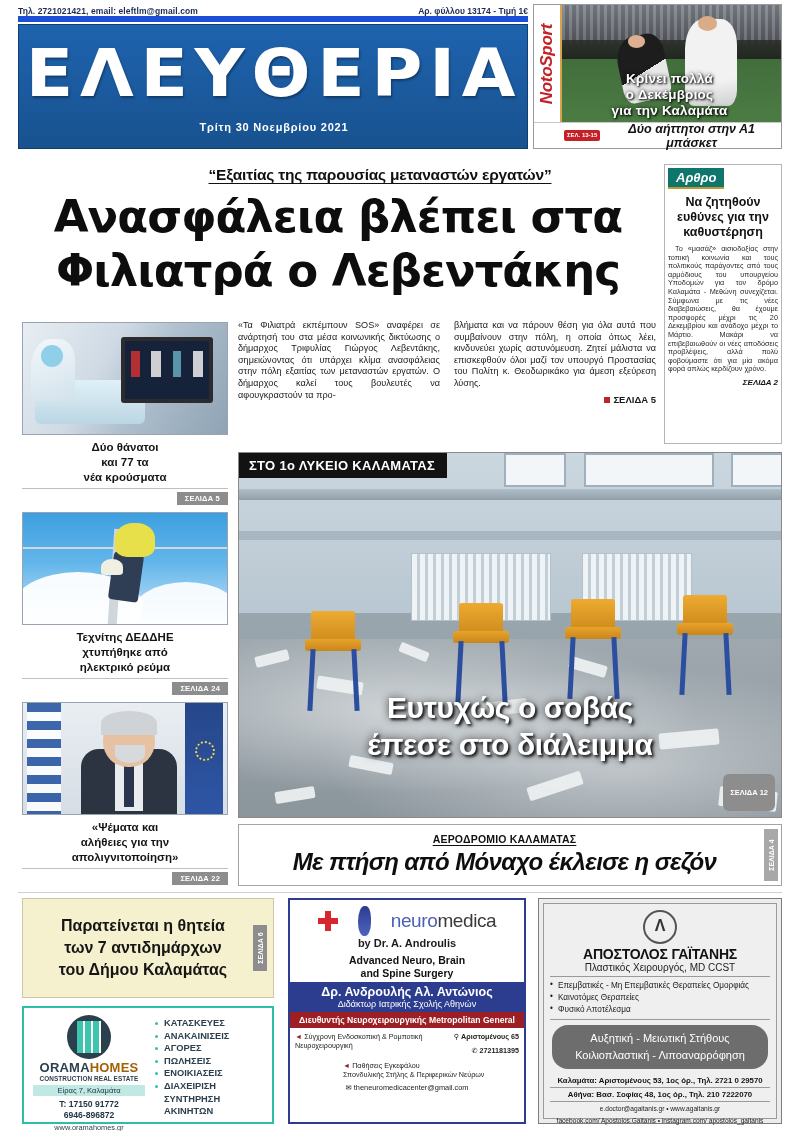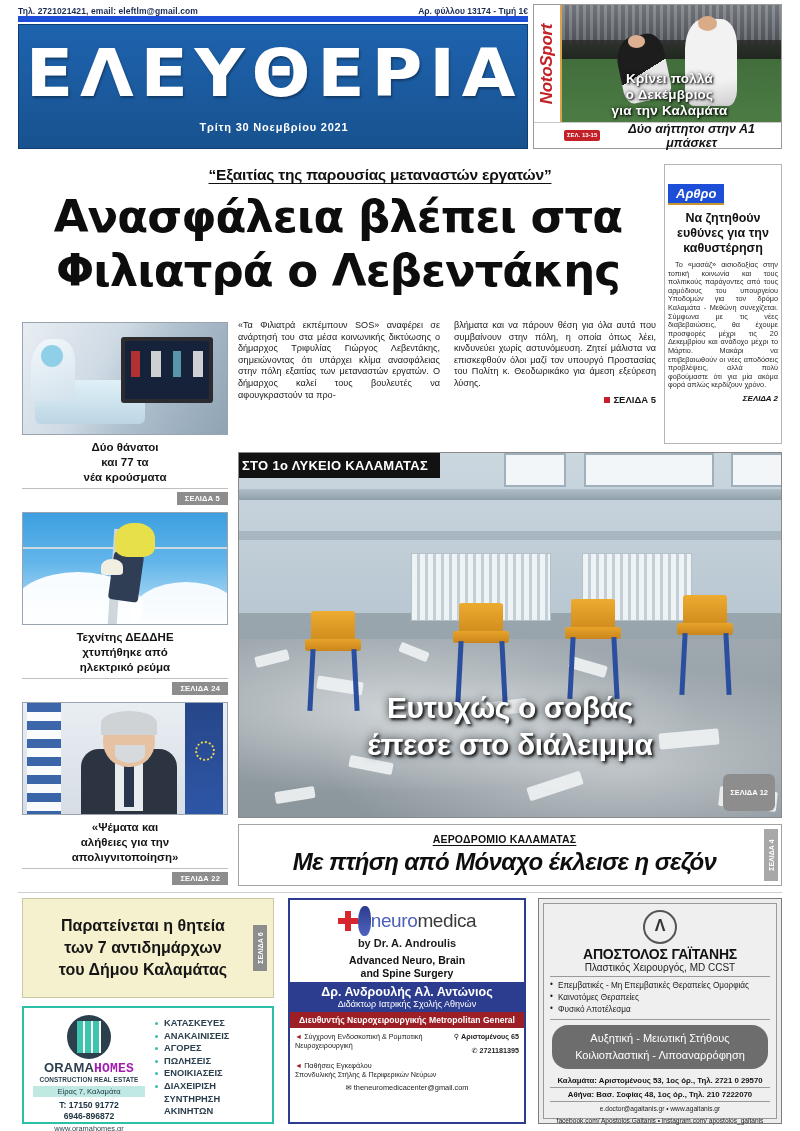--- a/index.html
+++ b/index.html
@@ -129,23 +129,23 @@
     font-weight: bold; font-size: 45px; line-height: 54px;
     letter-spacing: -1px;
   }
 
   
   .arthro {
     position: absolute; left: 664px; top: 164px; width: 118px; height: 280px;
     border: 1px solid #b5b5b5; background: #fff; padding: 3px;
   }
   .arthro-tab {
-    background: #1d4ed8; color: #fff; font-style: italic; font-weight: bold;
+    background: #0f766e; color: #fff; font-style: italic; font-weight: bold;
     font-size: 13px; padding: 2px 8px; display: inline-block;
-    border-bottom: 2px solid #c8962f; margin-bottom: 4px; margin-top: 16px;
+    border-bottom: 2px solid #c8962f; margin-bottom: 4px;
   }
   .arthro-head {
     text-align: center; font-size: 12.5px; font-weight: bold; line-height: 15px;
     color: #111; margin: 2px 0 5px;
   }
   .arthro-body {
     font-size: 7.3px; line-height: 8.6px; text-align: justify; color: #2a2a2a;
     text-indent: 7px;
   }
   .arthro-sel {
@@ -255,21 +255,21 @@
       linear-gradient(180deg,#9ea8ae,#8b959c);
   }
   .debris { position: absolute; background: #eef1f2; border-radius: 2px; opacity: .92; transform: rotate(var(--r,0deg)); }
   .chair { position: absolute; }
   .chair .seat { position:absolute; left:0; top:28px; width:56px; height:12px; background: linear-gradient(180deg,#e8a32a,#c9851b); border-radius:3px; }
   .chair .back { position:absolute; left:6px; top:0; width:44px; height:30px; background: linear-gradient(180deg,#edab31,#cf8c1d); border-radius:3px; }
   .chair .leg1 { position:absolute; left:4px; top:38px; width:5px; height:62px; background:#2b4f9e; transform: rotate(3deg); }
   .chair .leg2 { position:absolute; left:48px; top:38px; width:5px; height:62px; background:#2b4f9e; transform: rotate(-3deg); }
   .mp-tag {
     position: absolute; left: 0; top: 0; background: #121212; color: #fff;
-    font-size: 13px; font-weight: bold; padding: 5px 12px 5px 3px; letter-spacing: .3px;
+    font-size: 13px; font-weight: bold; padding: 5px 12px 5px 10px; letter-spacing: .3px;
   }
   .mp-headline {
     position: absolute; left: 0; right: 0; top: 236px; text-align: center;
     color: #fff; font-size: 30px; font-weight: bold; line-height: 37px;
     letter-spacing: -.4px;
     text-shadow: 2px 2px 3px rgba(0,0,0,.9), 0 0 8px rgba(0,0,0,.7);
   }
   .mp-badge {
     position: absolute; right: 6px; bottom: 6px;
     background: #8d8d8d; color: #fff; font-size: 7.5px; font-weight: bold; padding: 14px 7px; border-radius: 6px;
@@ -311,41 +311,41 @@
     position: absolute; left: 22px; top: 1006px; width: 252px; height: 118px;
     background: #fff; border: 2px solid #2bbfa8; display: flex; padding: 5px;
   }
   .orama-l { width: 120px; text-align: center; }
   .orama-logo { width: 44px; height: 44px; margin: 2px auto 1px; position: relative; }
   .orama-logo .ring { position:absolute; inset:0; border-radius:50%; background:#2b3f4d; }
   .orama-logo .ring::after{ content:""; position:absolute; left:22%; top:14%; width:56%; height:72%;
     background: repeating-linear-gradient(90deg,#3ec5b0 0 6px,#fff 6px 8px); }
   .orama-name { font-size: 13px; font-weight: bold; letter-spacing: .2px; }
   .orama-name .a { color: #2b3f4d; }
-  .orama-name .b { color: #a21caf; font-family: Liberation Mono, monospace; }
+  .orama-name .b { color: #a16207; }
   .orama-sub { font-size: 6.4px; font-weight: bold; color: #2b3f4d; letter-spacing: .1px; }
   .orama-addr { font-size: 7.6px; background: #bfe9e2; color: #1c3340; margin: 3px 4px; padding: 1px 0; }
   .orama-tel { font-size: 8.6px; font-weight: bold; color: #1c3340; line-height: 11px; }
   .orama-web { font-size: 7.4px; color: #2b3f4d; margin-top: 2px; }
   .orama-r { flex: 1; padding: 4px 0 0 6px; }
   .orama-r li {
     list-style: none; font-size: 9.3px; font-weight: bold; color: #2b3f4d;
     line-height: 12.6px; position: relative; padding-left: 9px;
   }
   .orama-r li.bullet::before {
     content:""; position:absolute; left:0; top:5px; width:3px; height:3px;
     background:#39bda9; border-radius:50%;
   }
 
   .ad-mid {
     position: absolute; left: 288px; top: 898px; width: 238px; height: 226px;
     border: 2px solid #2c3c8f; background: #fff; overflow: hidden;
   }
   .nm-top { padding: 6px 6px 2px; text-align: center; position: relative; }
-  .nm-logo { display: flex; align-items: center; justify-content: center; gap: 0; }
+  .nm-logo { display: flex; align-items: center; justify-content: center; gap: 20px; }
   .nm-cross { width: 20px; height: 20px; position: relative; }
   .nm-cross::before { content:""; position:absolute; left:7px; top:0; width:6px; height:20px; background:#d8262f; }
   .nm-cross::after { content:""; position:absolute; left:0; top:7px; width:20px; height:6px; background:#d8262f; }
   .nm-fig { width: 13px; height: 30px; background: linear-gradient(180deg,#2c3c8f,#4f63bd); border-radius: 50% 40% 45% 45%; }
   .nm-word { font-size: 19px; letter-spacing: -.4px; }
   .nm-word .n { color:#4a5fb5; } .nm-word .m { color:#3a3a3a; }
   .nm-by { font-size: 11px; font-weight: bold; color:#1d1d1d; margin-top:1px; }
   .nm-tag { font-size: 10.5px; font-weight: bold; color:#111; line-height:13px; margin-top:5px; }
   .nm-name { background:#2c3c8f; color:#fff; text-align:center; font-size:12.5px; font-weight:bold; padding:3px 0 0; }
   .nm-deg { background:#2c3c8f; color:#fff; text-align:center; font-size:9px; padding-bottom:3px; }
@@ -641,21 +641,21 @@
           <div>
             <span>⚲</span>
             <b>Αριστομένους 65</b>
           </div>
           <div style="text-align:right;margin-top:5px;">
             <span>✆</span>
             <b>2721181395</b>
           </div>
         </div>
       </div>
-      <div style="margin-top:5px;">
+      <div style="margin-top:5px;margin-left:48px;">
         <span class="nm-bul">◄</span>
         <span>Παθήσεις Εγκεφάλου</span><br>
         <span>Σπονδυλικής Στήλης &amp; Περιφερικών Νεύρων</span>
       </div>
       <div class="nm-mail">
         <span>✉</span>
         <span>theneuromedicacenter@gmail.com</span>
       </div>
     </div>
   </div>

